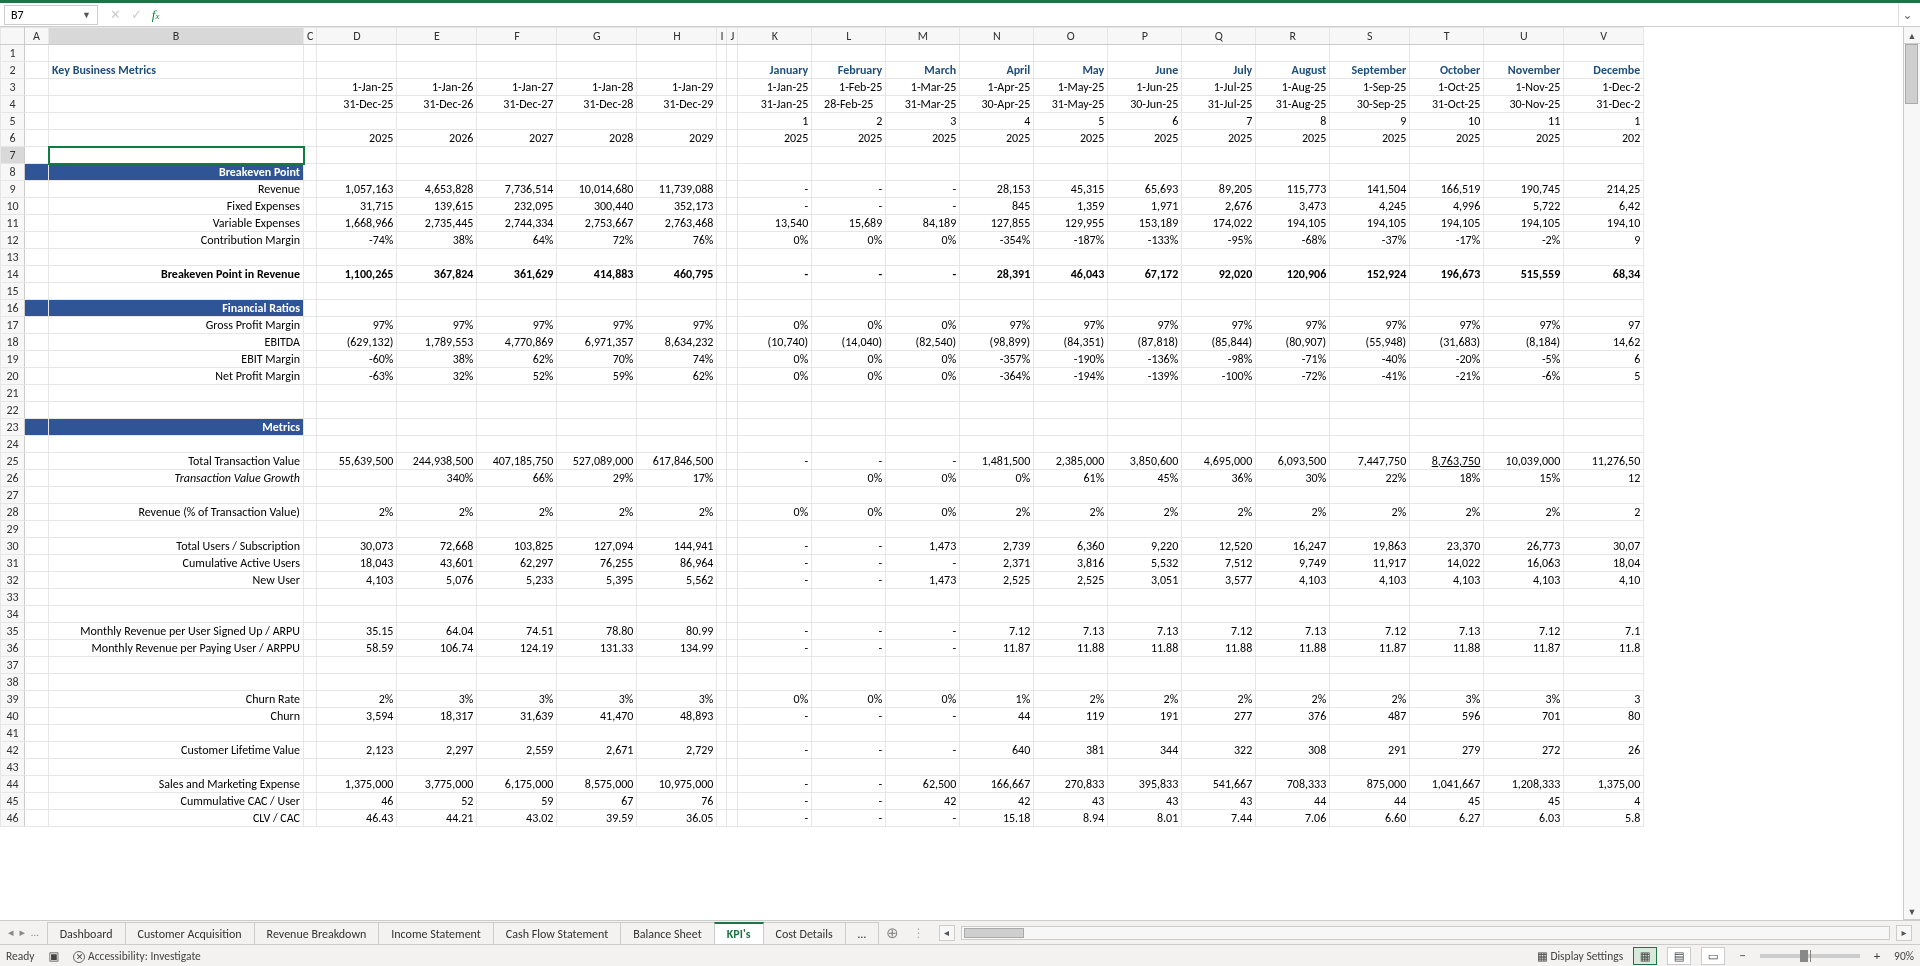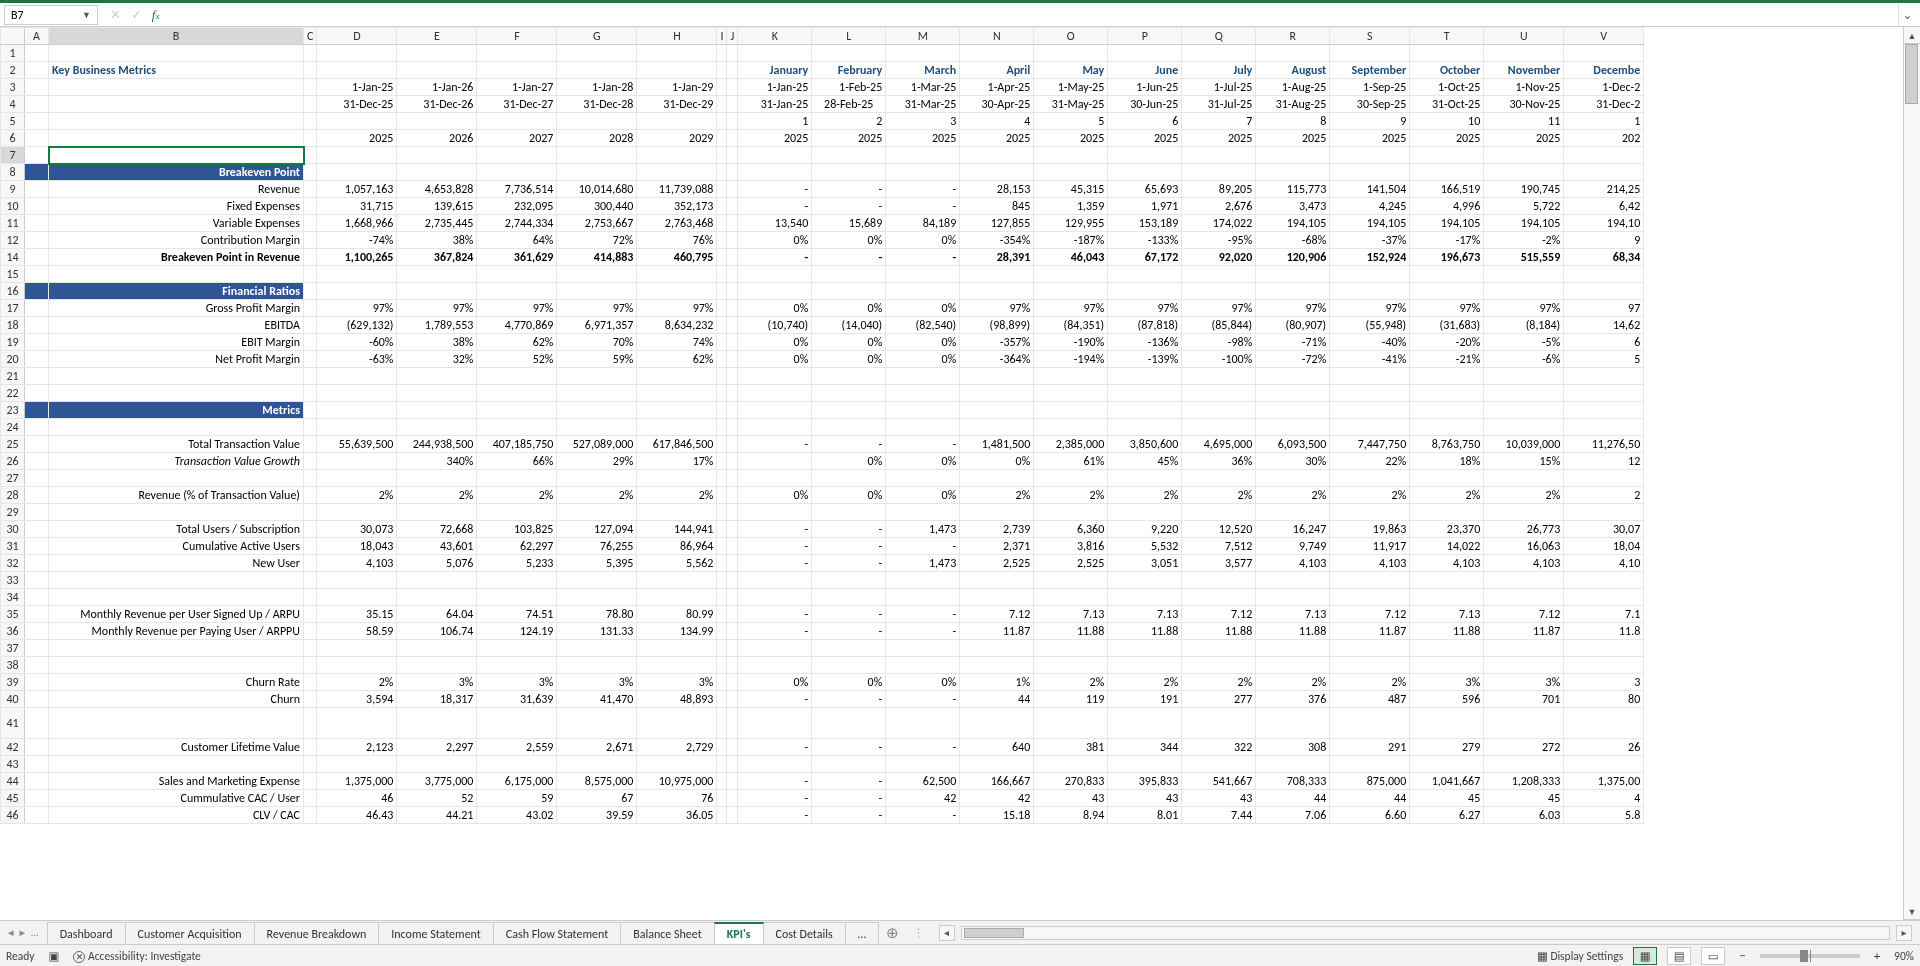--- a/index.html
+++ b/index.html
@@ -400,20 +400,45 @@
               <td class="right" style="width:74px;">-187%</td>
               <td class="right" style="width:74px;">-133%</td>
               <td class="right" style="width:74px;">-95%</td>
               <td class="right" style="width:74px;">-68%</td>
               <td class="right" style="width:80px;">-37%</td>
               <td class="right" style="width:74px;">-17%</td>
               <td class="right" style="width:80px;">-2%</td>
               <td class="right" style="width:80px;">9</td>
             </tr>
             <tr style="height:17px">
+              <td class="rowhdr">13</td>
+              <td class="" style="width:24px;"></td>
+              <td class="" style="width:255px;"></td>
+              <td class="" style="width:5px;"></td>
+              <td class="" style="width:80px;"></td>
+              <td class="" style="width:80px;"></td>
+              <td class="" style="width:80px;"></td>
+              <td class="" style="width:80px;"></td>
+              <td class="" style="width:80px;"></td>
+              <td class="" style="width:6px;"></td>
+              <td class="" style="width:6px;"></td>
+              <td class="" style="width:74px;"></td>
+              <td class="" style="width:74px;"></td>
+              <td class="" style="width:74px;"></td>
+              <td class="" style="width:74px;"></td>
+              <td class="" style="width:74px;"></td>
+              <td class="" style="width:74px;"></td>
+              <td class="" style="width:74px;"></td>
+              <td class="" style="width:74px;"></td>
+              <td class="" style="width:80px;"></td>
+              <td class="" style="width:74px;"></td>
+              <td class="" style="width:80px;"></td>
+              <td class="" style="width:80px;"></td>
+            </tr>
+            <tr style="height:17px">
               <td class="rowhdr">14</td>
               <td class="" style="width:24px;border-top:1px solid #444;"></td>
               <td class="right bold" style="width:255px;border-top:1px solid #444;">Breakeven Point in Revenue</td>
               <td class="" style="width:5px;border-top:1px solid #444;"></td>
               <td class="right bold" style="width:80px;border-top:1px solid #444;">1,100,265</td>
               <td class="right bold" style="width:80px;border-top:1px solid #444;">367,824</td>
               <td class="right bold" style="width:80px;border-top:1px solid #444;">361,629</td>
               <td class="right bold" style="width:80px;border-top:1px solid #444;">414,883</td>
               <td class="right bold" style="width:80px;border-top:1px solid #444;">460,795</td>
               <td class="right bold" style="width:6px;border-top:1px solid #444;"></td>
@@ -695,21 +720,21 @@
               <td class="right" style="width:6px;"></td>
               <td class="right" style="width:74px;">-</td>
               <td class="right" style="width:74px;">-</td>
               <td class="right" style="width:74px;">-</td>
               <td class="right" style="width:74px;">1,481,500</td>
               <td class="right" style="width:74px;">2,385,000</td>
               <td class="right" style="width:74px;">3,850,600</td>
               <td class="right" style="width:74px;">4,695,000</td>
               <td class="right" style="width:74px;">6,093,500</td>
               <td class="right" style="width:80px;">7,447,750</td>
-              <td class="right" style="width:74px;">8,763,750</td>
+              <td class="right" style="width:74px;text-decoration:underline;">8,763,750</td>
               <td class="right" style="width:80px;">10,039,000</td>
               <td class="right" style="width:80px;">11,276,50</td>
             </tr>
             <tr style="height:17px">
               <td class="rowhdr">26</td>
               <td class="" style="width:24px;"></td>
               <td class="right italic" style="width:255px;">Transaction Value Growth</td>
               <td class="" style="width:5px;"></td>
               <td class="right" style="width:80px;"></td>
               <td class="right" style="width:80px;">340%</td>
@@ -1074,21 +1099,21 @@
               <td class="right" style="width:74px;">44</td>
               <td class="right" style="width:74px;">119</td>
               <td class="right" style="width:74px;">191</td>
               <td class="right" style="width:74px;">277</td>
               <td class="right" style="width:74px;">376</td>
               <td class="right" style="width:80px;">487</td>
               <td class="right" style="width:74px;">596</td>
               <td class="right" style="width:80px;">701</td>
               <td class="right" style="width:80px;">80</td>
             </tr>
-            <tr style="height:31px">
+            <tr style="height:17px">
               <td class="rowhdr">41</td>
               <td class="" style="width:24px;"></td>
               <td class="" style="width:255px;"></td>
               <td class="" style="width:5px;"></td>
               <td class="" style="width:80px;"></td>
               <td class="" style="width:80px;"></td>
               <td class="" style="width:80px;"></td>
               <td class="" style="width:80px;"></td>
               <td class="" style="width:80px;"></td>
               <td class="" style="width:6px;"></td>

